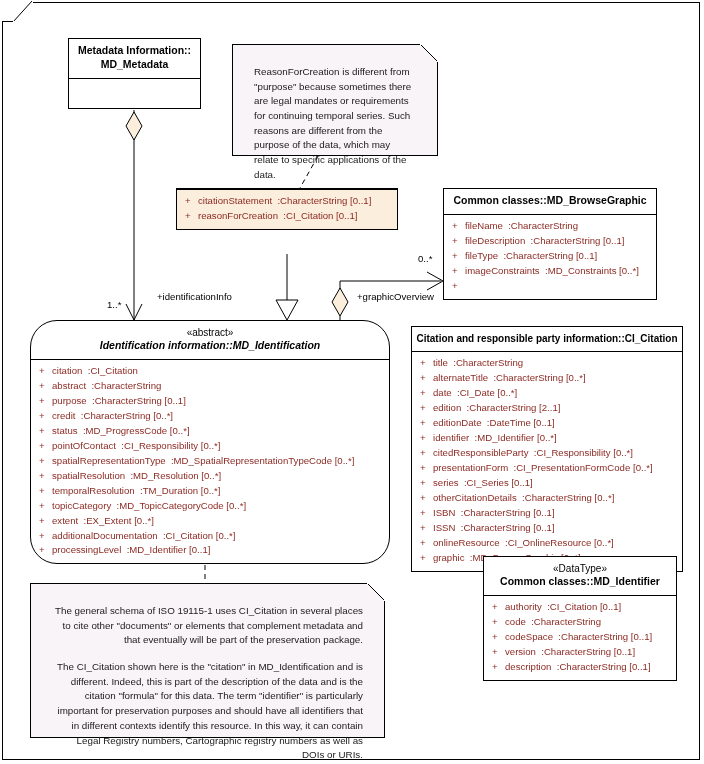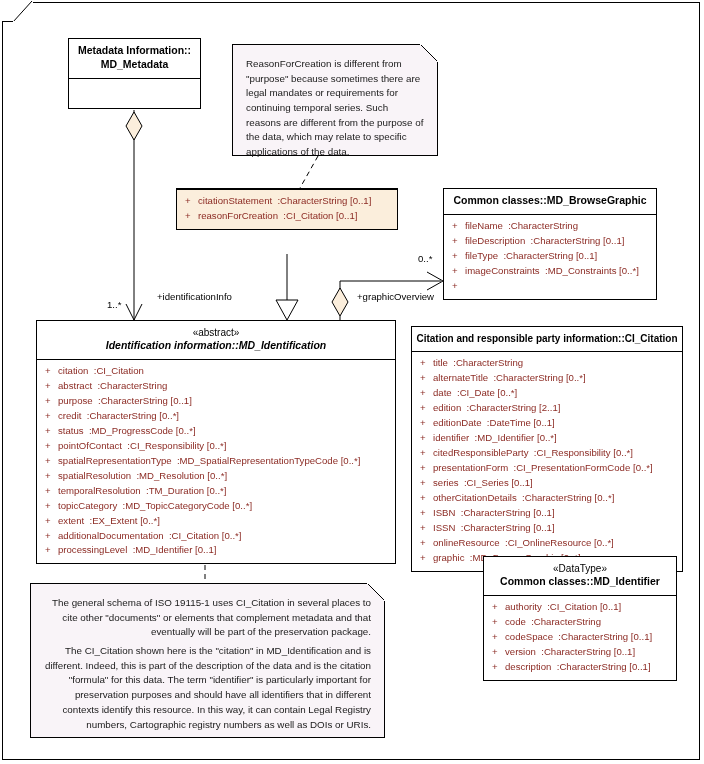--- a/index.html
+++ b/index.html
@@ -105,21 +105,21 @@
     font-size:9.8px;
     color:#1a1a1a;
     line-height:1.5;
     padding:8px 9px 7px 9px;
     border:1px solid #000;
   }
   .note .fold{
     position:absolute;right:-1px;top:-1px;
     width:18px;height:18px;
   }
-  .note p{margin:4px;}
+  .note p{margin:12px;}
 
   
   .lines{
     position:absolute;left:0;top:0;
     width:704px;height:764px;
     pointer-events:none;
   }
   .lbl{
     position:absolute;
     font-size:9.6px;
@@ -212,21 +212,21 @@
       <div class="attr">
           <span class="vis">+</span>
           <span class="txt">imageConstraints  :MD_Constraints [0..*]</span>
         </div>
       <div class="attr">
           <span class="vis">+</span>
         </div>
     </div>
   </div>
 
-  <div class="clsbox" style="left:36px;top:320px;width:360px;">
+  <div class="clsbox" style="left:30px;top:320px;width:360px;border-radius:27px;">
     <div class="cls-head italic">
       <span class="stereo">«abstract»</span>
       <span class="name">Identification information::MD_Identification</span>
     </div>
     <div class="cls-body cls-sep">
       <div class="attr">
           <span class="vis">+</span>
           <span class="txt">citation  :CI_Citation</span>
         </div>
       <div class="attr">

